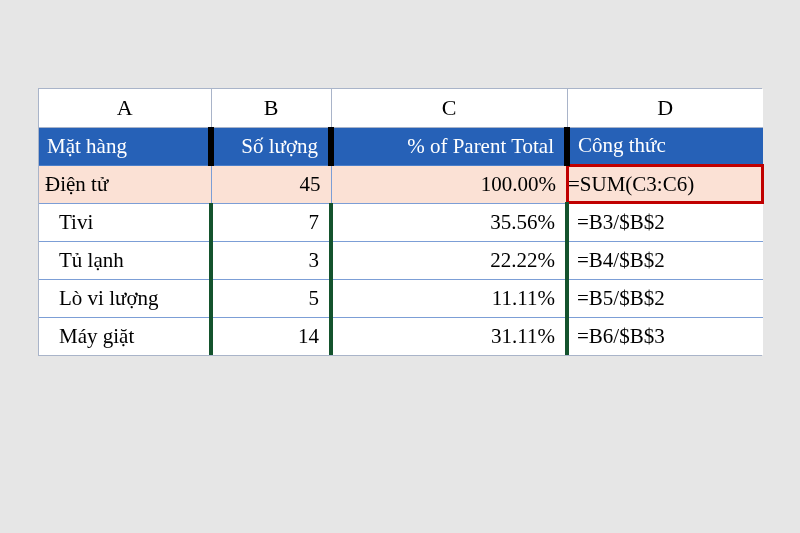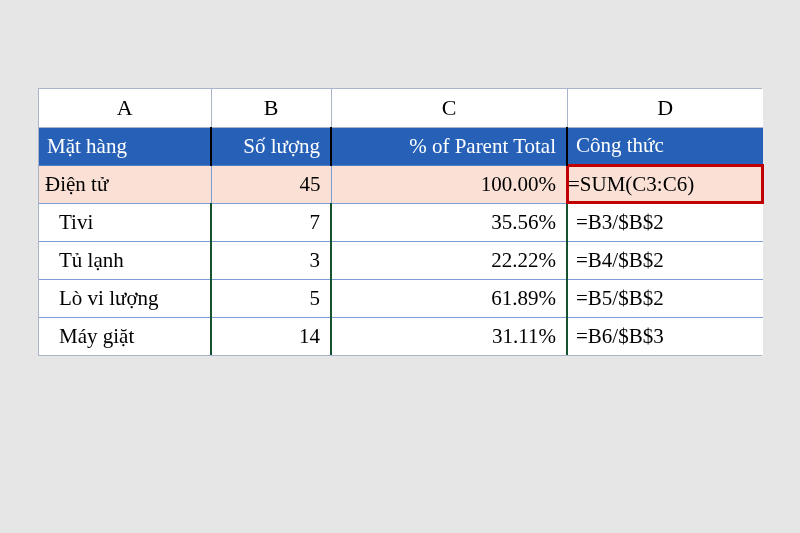--- a/index.html
+++ b/index.html
@@ -52,21 +52,21 @@
   }
   tr.col-letters th:first-child { border-left: none; }
   tr.col-letters th:last-child { border-right: none; }
 
   
   tr.header td {
     background: #2661b7;
     color: #fff;
     font-size: 21px;
     border-left: 1px solid #4a7ec9;
-    border-right: 2px solid #000000;
+    border-right: 6px solid #000000;
     border-bottom: 1px solid #4a7ec9;
   }
   tr.header td:first-child { border-left: none; }
   tr.header td:last-child { border-right: none; }
 
   
   tr.parent td {
     background: #fbe1d5;
     font-weight: normal;
     border-top: 1px solid #c97e59;
@@ -80,21 +80,21 @@
     position: relative;
     border: 2px solid #c00000 !important;
     box-shadow: inset 0 0 0 1px #c00000;
     padding-left: 0;
   }
 
   
   tr.data td {
     background: #fff;
     border-bottom: 1px solid #7c9ed6;
-    border-right: 2px solid #14532d;
+    border-right: 4px solid #14532d;
   }
   tr.data td.col-a {
     padding-left: 20px;
     border-left: none;
   }
   tr.data:last-child td {
     border-bottom: none;
   }
   td.col-d:last-child { border-right: none; margin-left: 36px; }
 
@@ -150,21 +150,21 @@
     </tr>
     <tr class="data">
       <td class="col-a">Tủ lạnh</td>
       <td class="col-b">3</td>
       <td class="col-c">22.22%</td>
       <td class="col-d">=B4/$B$2</td>
     </tr>
     <tr class="data">
       <td class="col-a">Lò vi lượng</td>
       <td class="col-b">5</td>
-      <td class="col-c">61.89%</td>
+      <td class="col-c">11.11%</td>
       <td class="col-d">=B5/$B$2</td>
     </tr>
     <tr class="data">
       <td class="col-a">Máy giặt</td>
       <td class="col-b">14</td>
       <td class="col-c">31.11%</td>
       <td class="col-d">=B6/$B$3</td>
     </tr>
   </tbody>
     </table>

